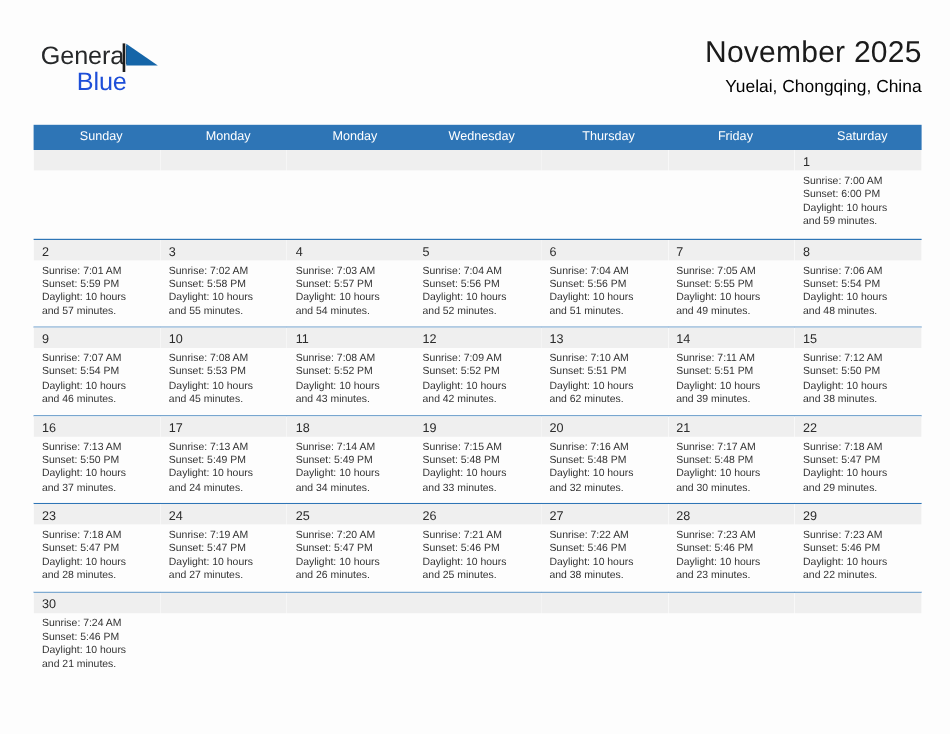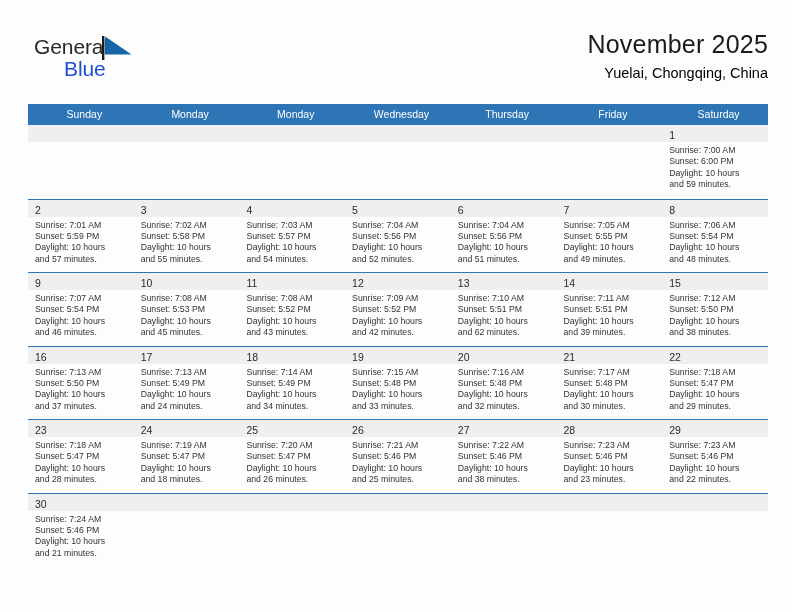--- a/index.html
+++ b/index.html
@@ -107,21 +107,21 @@
     overflow: hidden;
   }
 
   .week-row {
     display: flex;
     width: 740px;
     height: 73.5px;
     border-top: 1px solid #2e75b6;
   }
   .week-row.first { border-top: none; }
-  .week-row.last  { border-bottom: none; }
+  .week-row.last  { border-bottom: none; justify-content: center; }
 
   .day-cell {
     flex: 0 0 105.714px;
     width: 105.714px;
     height: 72.5px;
     position: relative;
     background: #fdfdfd;
     overflow: hidden;
   }
   .day-num-band {
@@ -411,21 +411,21 @@
               <div class="day-line">Daylight: 10 hours</div>
               <div class="day-line">and 28 minutes.</div>
             </div>
           </div>
           <div class="day-cell">
             <div class="day-num-band"><span class="day-num">24</span></div>
             <div class="day-body">
               <div class="day-line">Sunrise: 7:19 AM</div>
               <div class="day-line">Sunset: 5:47 PM</div>
               <div class="day-line">Daylight: 10 hours</div>
-              <div class="day-line">and 18 minutes.</div>
+              <div class="day-line">and 27 minutes.</div>
             </div>
           </div>
           <div class="day-cell">
             <div class="day-num-band"><span class="day-num">25</span></div>
             <div class="day-body">
               <div class="day-line">Sunrise: 7:20 AM</div>
               <div class="day-line">Sunset: 5:47 PM</div>
               <div class="day-line">Daylight: 10 hours</div>
               <div class="day-line">and 26 minutes.</div>
             </div>

